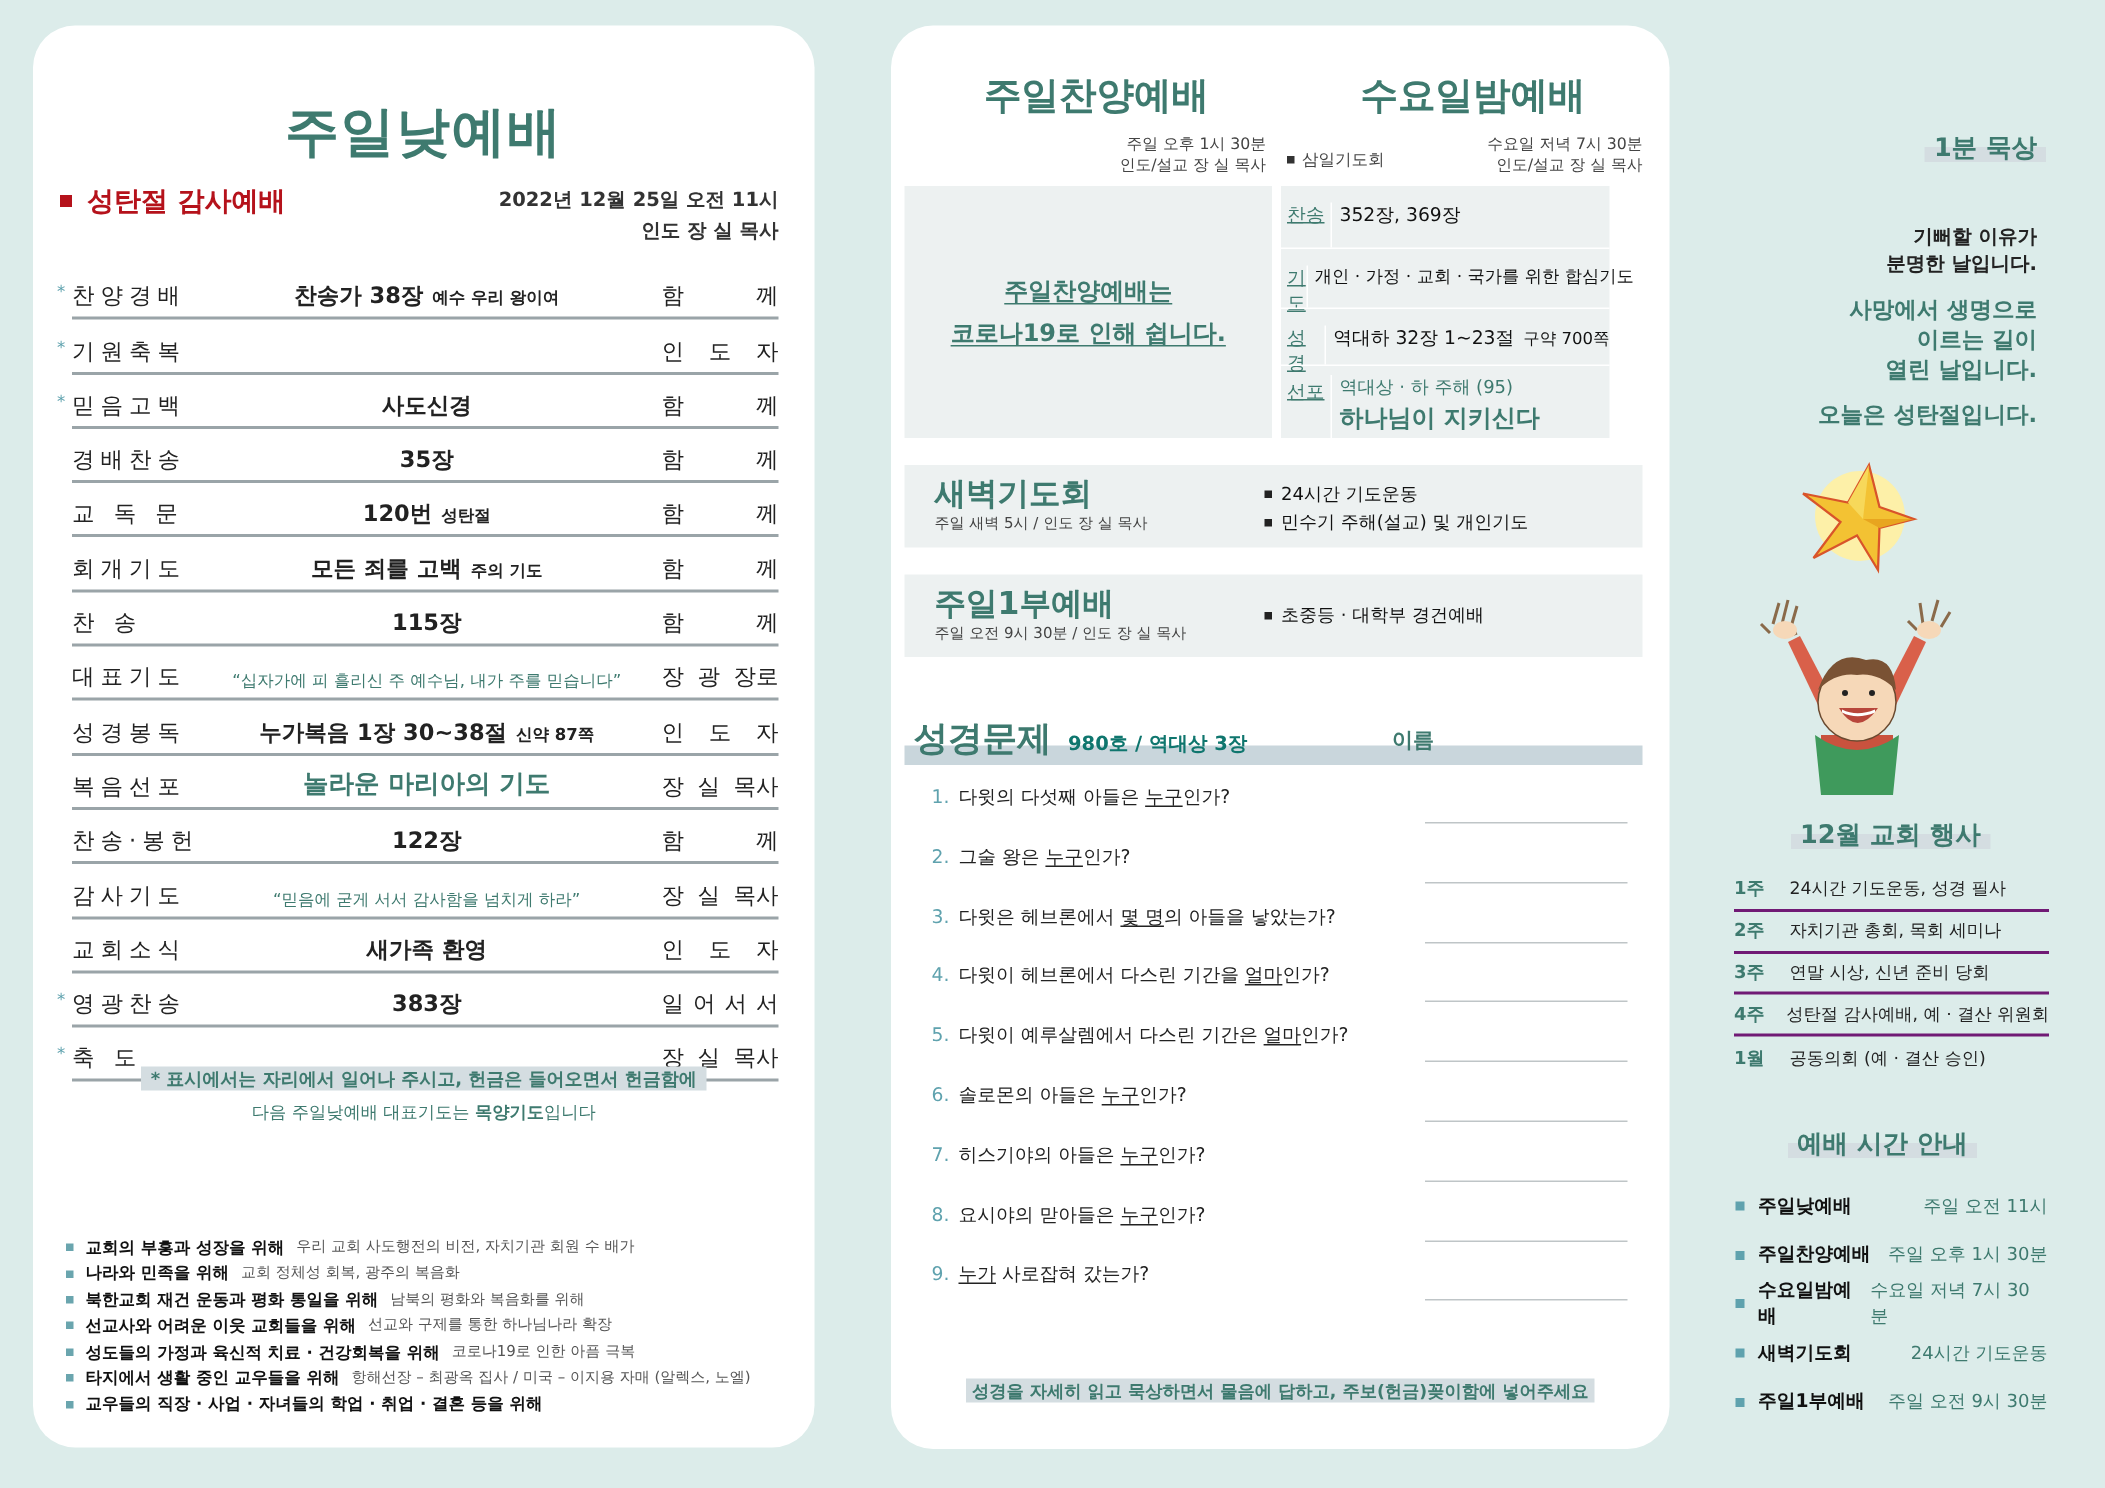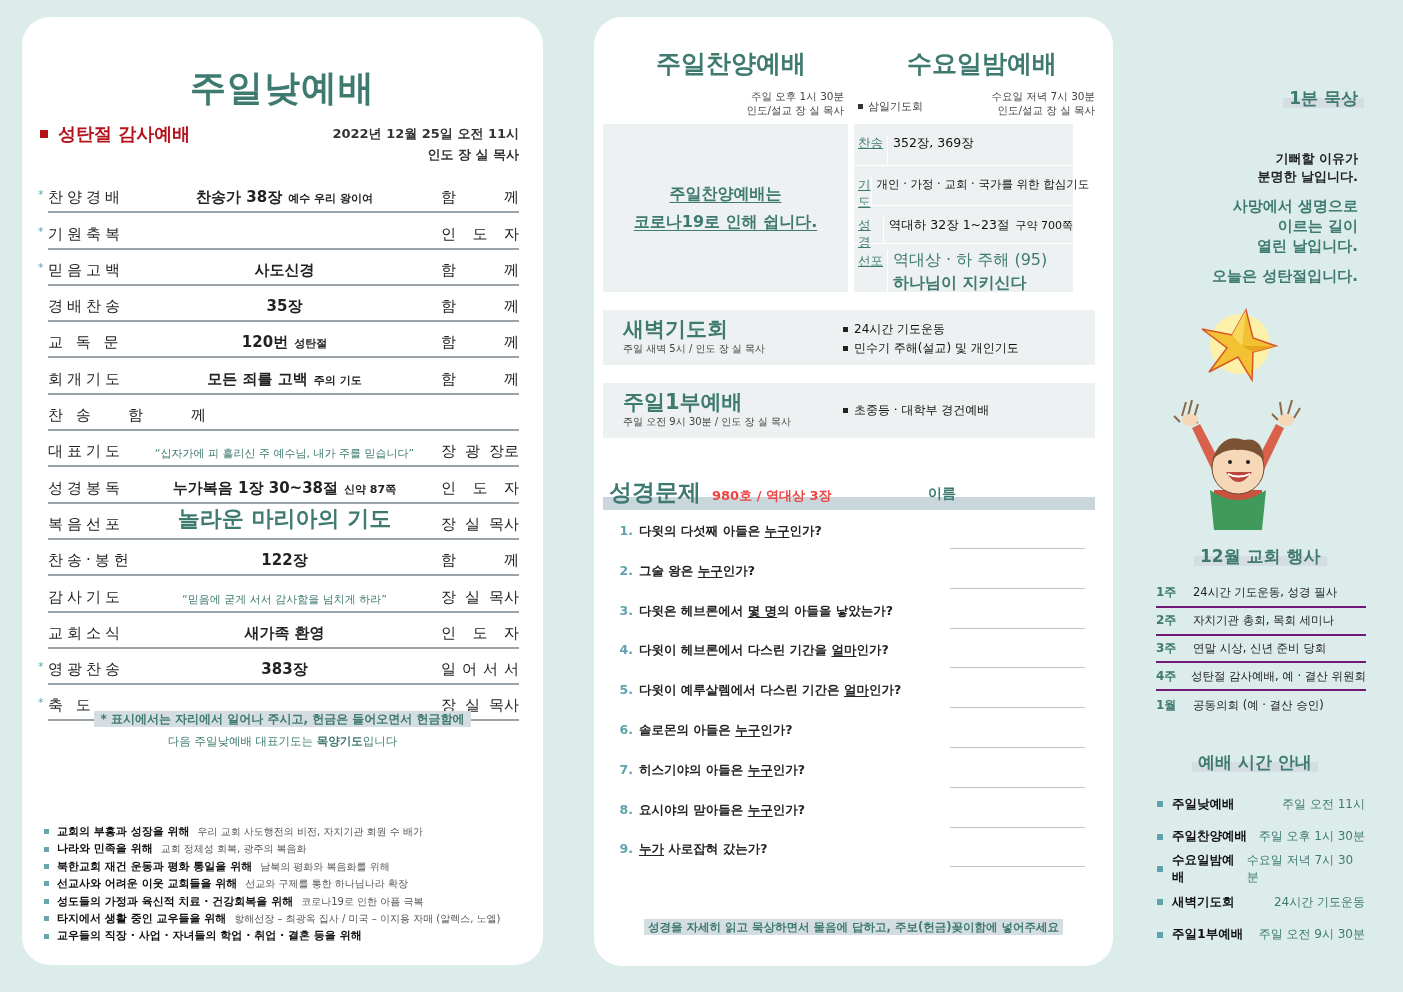--- a/index.html
+++ b/index.html
@@ -27,21 +27,21 @@
   .sub-head .sq { width: 8px; height: 8px; background: #b5121b; display:inline-block; }
   .date-block { position: absolute; right: 24px; top: 106px; text-align: right; font-size: 13px; color: #333; line-height: 21px; font-weight: bold; }
 
   .order { position: absolute; left: 26px; top: 160px; width: 471px; }
   .order-row { position: relative; height: 36.3px; border-bottom: 2px solid #9aa4a8; display: flex; align-items: flex-end; padding-bottom: 4px; font-size: 15px; }
   .order-row .star { position: absolute; left: -10px; bottom: 10px; color: #5fa2ae; font-size: 11px; }
   .order-row .lbl { width: 80px; letter-spacing: 4px; color: #222; white-space: nowrap; }
   .order-row .content { flex: 1; text-align: center; font-size: 15px; font-weight: bold; white-space: nowrap; }
   .order-row .content small { font-size: 11px; font-weight: bold; margin-left: 6px; }
   .order-row .content.quote { color: #3e7a6f; font-size: 11px; font-weight: normal; }
-  .order-row .content.sermon { color: #3e7a6f; font-size: 22px; }
+  .order-row .content.sermon { color: #3e7a6f; font-size: 17px; }
   .order-row .who { width: 78px; display: flex; justify-content: space-between; font-size: 15px; }
 
   .note1 { position: absolute; left: 0; width: 100%; top: 694px; text-align: center; font-size: 12px; }
   .note1 span { background: #d4dde1; color: #3e7a6f; font-weight: bold; padding: 1px 6px; }
   .note2 { position: absolute; left: 0; width: 100%; top: 717px; text-align: center; font-size: 11.5px; color: #3e7a6f; }
   .note2 b { font-weight: bold; }
 
   .prayer-title { position: absolute; left: 0; width: 100%; top: 766px; text-align: center; }
   .prayer-title .hl-title { font-size: 19px; }
   .prayer-list { position: absolute; left: 22px; top: 806px; list-style: none; font-size: 11px; line-height: 17.4px; }
@@ -58,38 +58,38 @@
   .samil .bul { width: 5px; height: 5px; background: #333; display:inline-block; }
 
   .box { position: absolute; background: #edf1f1; }
   #closed-box { left: 9px; top: 107px; width: 245px; height: 168px; display: flex; flex-direction: column; align-items: center; justify-content: center; }
   #closed-box div { font-size: 16px; font-weight: bold; color: #3e7a6f; text-decoration: underline; text-underline-offset: 3px; line-height: 28px; }
   #wed-box { left: 260px; top: 107px; width: 219px; height: 168px; padding-left: 39px; }
   .wed-row { position: absolute; left: 0; right: 0; display:flex; align-items: flex-start; font-size: 12.5px; border-top: 1px solid #fff; }
   .wed-row .k { width: 34px; padding-left: 4px; color: #3e7a6f; text-decoration: underline; font-size: 12.5px; border-right: 1px solid #fff; height: 100%; }
   .wed-row .v { padding-left: 5px; color: #111; white-space: nowrap; }
   .wed-row .v small { font-size: 11px; margin-left: 6px; }
-  .wed-row .v .sub { font-size: 16px; color: #3e7a6f; display:block; }
+  .wed-row .v .sub { font-size: 12px; color: #3e7a6f; display:block; }
   .wed-row .v .big { font-size: 16px; color: #3e7a6f; font-weight: bold; display:block; margin-top: 2px; }
 
   .wide-box { left: 9px; width: 492px; height: 55px; display:flex; }
   .wide-box .lft { width: 240px; padding-left: 20px; padding-top: 6px; }
   .wide-box .lft .h { font-size: 21px; font-weight: bold; color: #3e7a6f; line-height: 26px; }
   .wide-box .lft .s { font-size: 10px; color: #444; }
   .wide-box .rgt { padding-top: 10px; font-size: 12px; line-height: 19px; color: #111; }
   .wide-box .rgt div { display:flex; align-items:center; gap: 6px; }
   .wide-box .rgt .bul { width: 5px; height: 5px; background: #222; display:inline-block; }
 
   .quiz-head { position: absolute; left: 9px; top: 460px; width: 492px; height: 32px; }
   .quiz-head .bar { position: absolute; left: 0; right: 0; top: 20px; height: 13px; background: #c9d6dc; }
   .quiz-head .t { position: absolute; left: 6px; top: 0; font-size: 23px; font-weight: bold; color: #3e7a6f; }
-  .quiz-head .n { position: absolute; left: 109px; top: 10px; font-size: 13px; font-weight: bold; color: #ef4444; }
+  .quiz-head .n { position: absolute; left: 109px; top: 10px; font-size: 13px; font-weight: bold; color: #0f766e; }
   .quiz-head .name { position: absolute; left: 325px; top: 8px; font-size: 14px; font-weight: bold; color: #3e7a6f; }
 
-  .quiz { position: absolute; left: 13px; top: 506px; width: 485px; list-style: none; font-weight: bold; }
+  .quiz { position: absolute; left: 13px; top: 506px; width: 485px; list-style: none; }
   .quiz li { position: relative; height: 39.8px; font-size: 12.5px; color: #222; }
   .quiz .num { display:inline-block; width: 26px; text-align: right; color: #5fa2ae; margin-right: 6px; }
   .quiz .ans { position: absolute; right: 7px; top: 25px; width: 135px; border-bottom: 1px solid #bfc5c7; }
   .quiz u { text-underline-offset: 2px; }
   .quiz-note { position: absolute; left: 0; width: 100%; top: 903px; text-align: center; font-size: 11.5px; }
   .quiz-note span { background: #d4dde1; color: #3e7a6f; font-weight: bold; padding: 1px 4px; }
 
   
   .right-col { position: absolute; left: 1140px; top: 0; width: 245px; height: 992px; }
   .med-title { position: absolute; right: 27px; top: 87px; }
@@ -181,20 +181,21 @@
       <div class="order-row">
         <span class="lbl">회개기도</span>
         <span class="content"><span>모든 죄를 고백</span><small>주의 기도</small></span>
         <span class="who">
           <span>함</span>
           <span>께</span>
         </span>
       </div>
       <div class="order-row">
         <span class="lbl">찬    송</span>
+        <span class="content"><span>115장</span></span>
         <span class="who">
           <span>함</span>
           <span>께</span>
         </span>
       </div>
       <div class="order-row">
         <span class="lbl">대표기도</span>
         <span class="content quote"><span>“십자가에 피 흘리신 주 예수님, 내가 주를 믿습니다”</span></span>
         <span class="who">
           <span>장</span>

